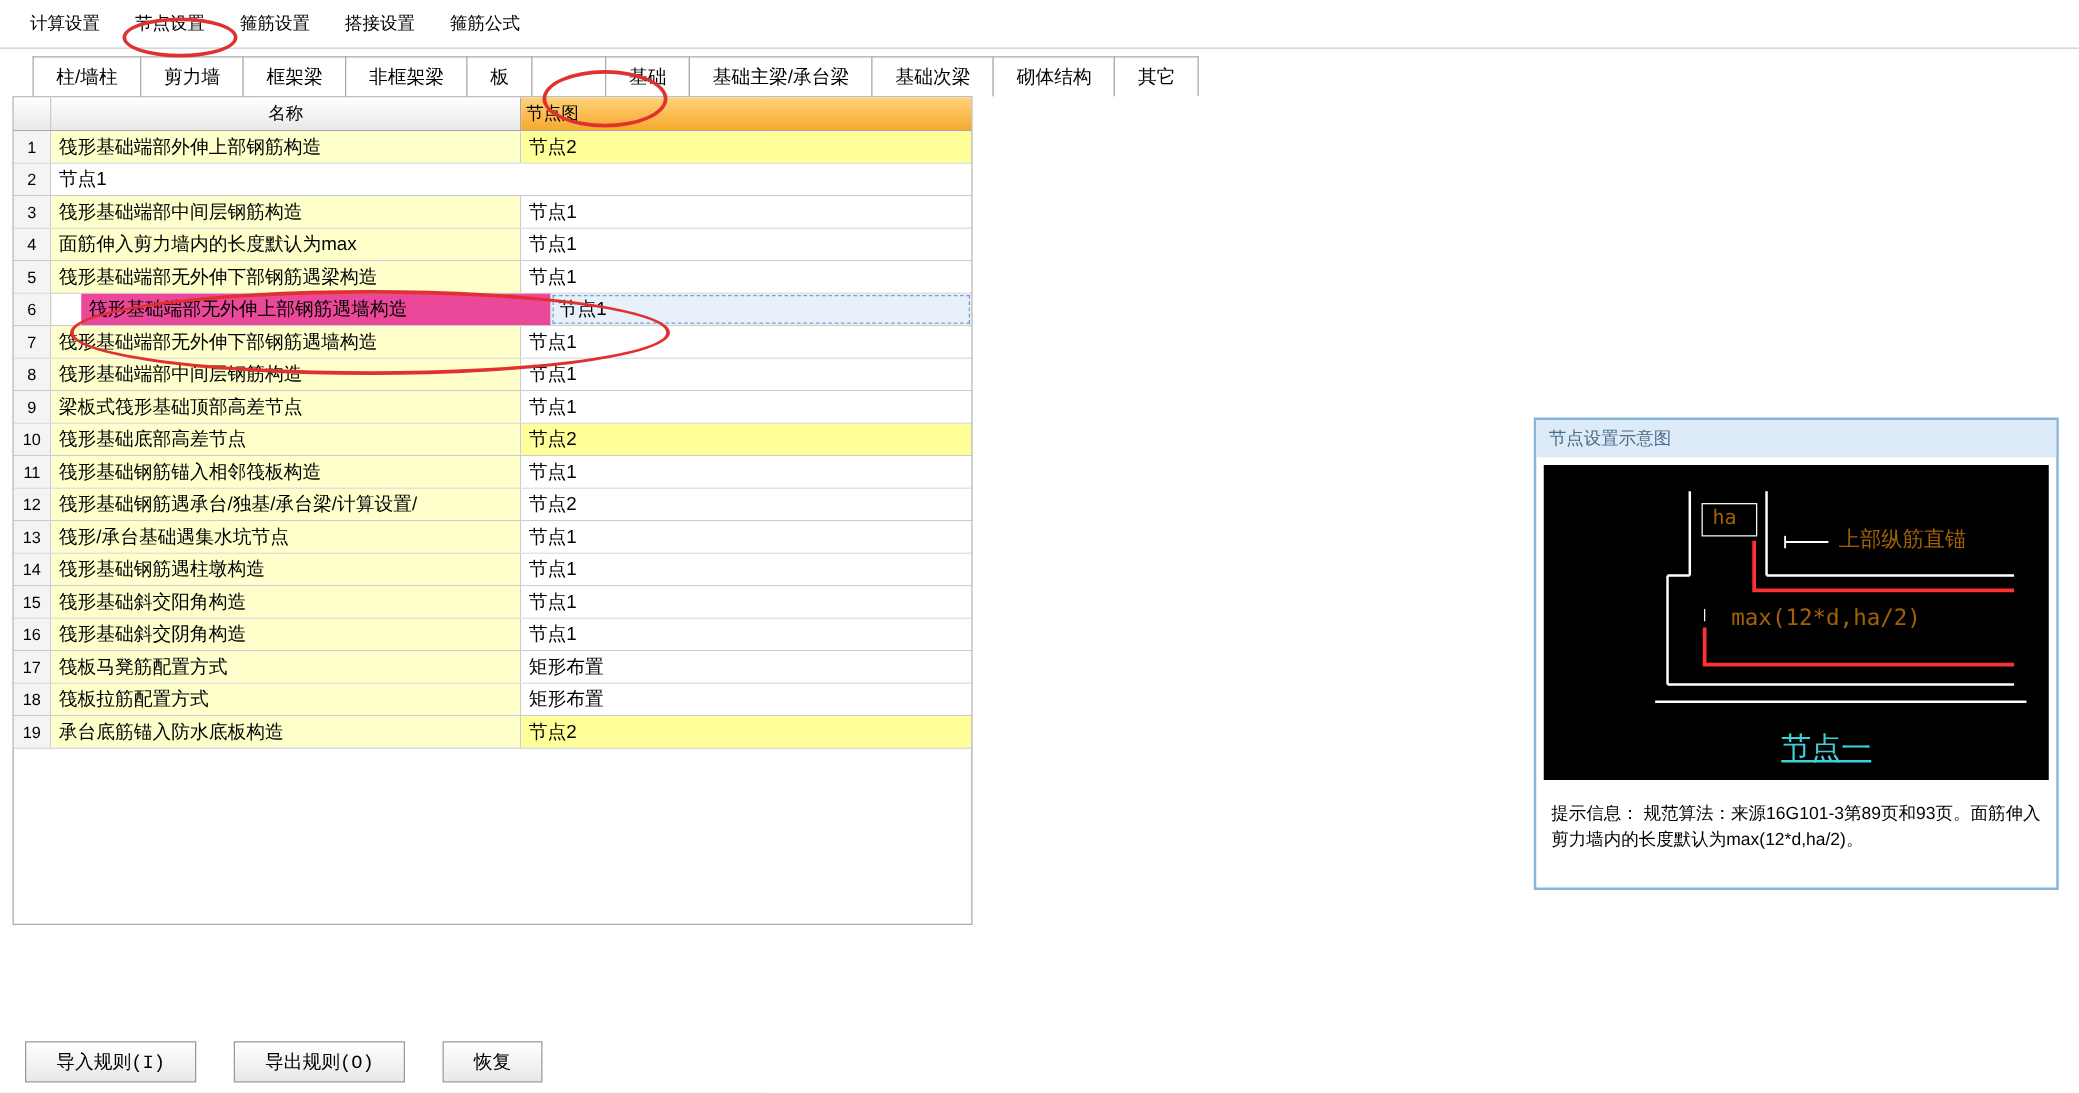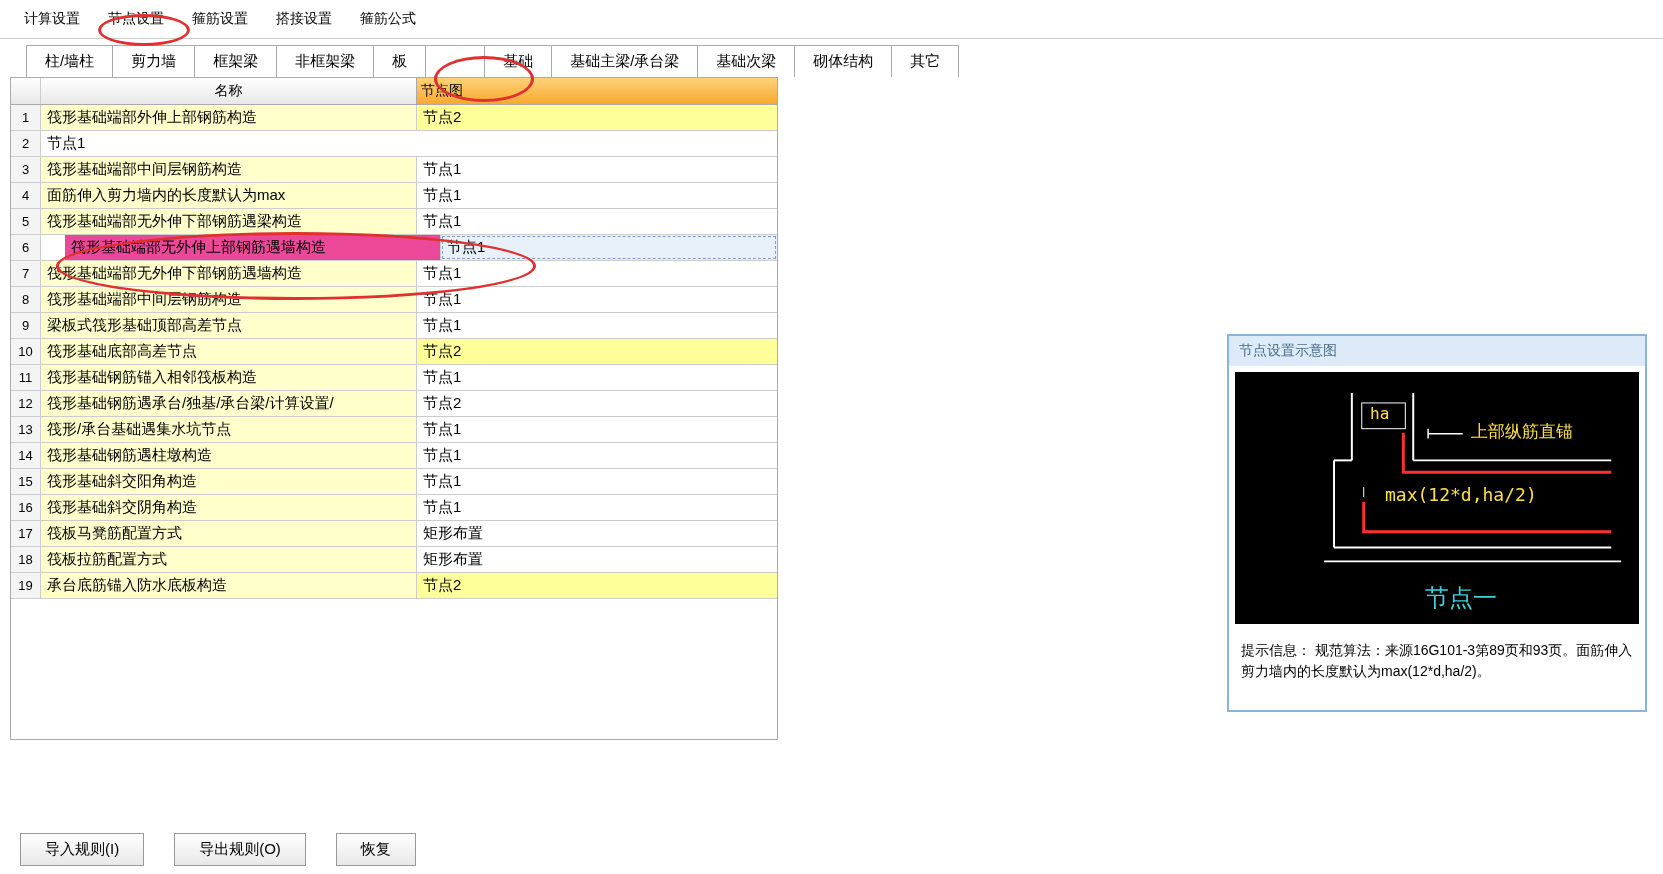--- a/index.html
+++ b/index.html
@@ -27,25 +27,25 @@
   .cell-name { width: 376px; border-right: 1px solid #ccc; padding: 3px 6px; background: #ffffcc; font-size: 15px; }
   .cell-node { flex: 1; padding: 3px 6px; background: #fff; font-size: 15px; }
   .row.yellow .cell-node { background: #ffff99; }
   .row.selected .cell-name { background: #ec4899; margin-left: 24px; }
   .row.selected .cell-node { background: #e8f0fa; outline: 1px dashed #7a9ec9; outline-offset: -2px; }
   .table-blank { height: 140px; }
 
   .diagram-panel { position: absolute; right: 16px; top: 334px; width: 420px; border: 2px solid #8ab4d8; background: #fff; }
   .diagram-title { background: #dcebf7; color: #4a6b8a; padding: 6px 10px; font-size: 14px; }
   .diagram-canvas { background: #000; margin: 6px; position: relative; height: 252px; }
-  .diagram-text { position:absolute; color:#fde047; font-family: "SimSun", monospace; }
+  .diagram-text { position:absolute; color:#a16207; font-family: "SimSun", monospace; }
   .diagram-info { padding: 10px 12px 28px 12px; font-size: 14px; line-height: 1.5; }
 
   .bottom-buttons { position: absolute; bottom: 8px; left: 20px; display: flex; gap: 30px; }
-  .bottom-buttons button { padding: 6px 24px; border: 1px solid #999; background: linear-gradient(#fff,#e8e8e8); cursor: pointer; font-size: 15px; font-family: Liberation Sans, sans-serif; }
+  .bottom-buttons button { padding: 6px 24px; border: 1px solid #999; background: linear-gradient(#fff,#e8e8e8); cursor: pointer; font-size: 15px; font-family: Liberation Mono, monospace; }
 
   .annot-circle { position: absolute; border: 3px solid #e03030; border-radius: 50%; pointer-events: none; }
 </style>
 </head>
 <body>
 
 <div class="window">
 
   <div class="menubar">
     <div class="menu-item">计算设置</div>
@@ -199,21 +199,21 @@
         <line x1="100" y1="176" x2="380" y2="176" stroke="#fff" stroke-width="2"></line>
         <line x1="100" y1="88" x2="100" y2="176" stroke="#fff" stroke-width="2"></line>
 
         <line x1="90" y1="190" x2="390" y2="190" stroke="#fff" stroke-width="2"></line>
 
         <line x1="130" y1="115" x2="130" y2="125" stroke="#fff" stroke-width="1"></line>
       </svg>
       <div class="diagram-text" style="left:135px; top:32px; font-size:16px;">ha</div>
       <div class="diagram-text" style="left:236px; top:48px; font-size:17px;">上部纵筋直锚</div>
       <div class="diagram-text" style="left:150px; top:112px; font-size:18px; font-family: monospace;">max(12*d,ha/2)</div>
-      <div class="diagram-text" style="left:190px; top:210px; font-size:24px; color:#3dd0d6; ">节点一</div>
+      <div class="diagram-text" style="left:190px; top:210px; font-size:24px; color:#3dd0d6; text-decoration: underline;">节点一</div>
     </div>
     <div class="diagram-info">
       <span>提示信息：</span>
       <span>规范算法：来源16G101-3第89页和93页。面筋伸入剪力墙内的长度默认为max(12*d,ha/2)。</span>
     </div>
   </div>
 
   <div class="bottom-buttons">
     <button>导入规则(I)</button>
     <button>导出规则(O)</button>

